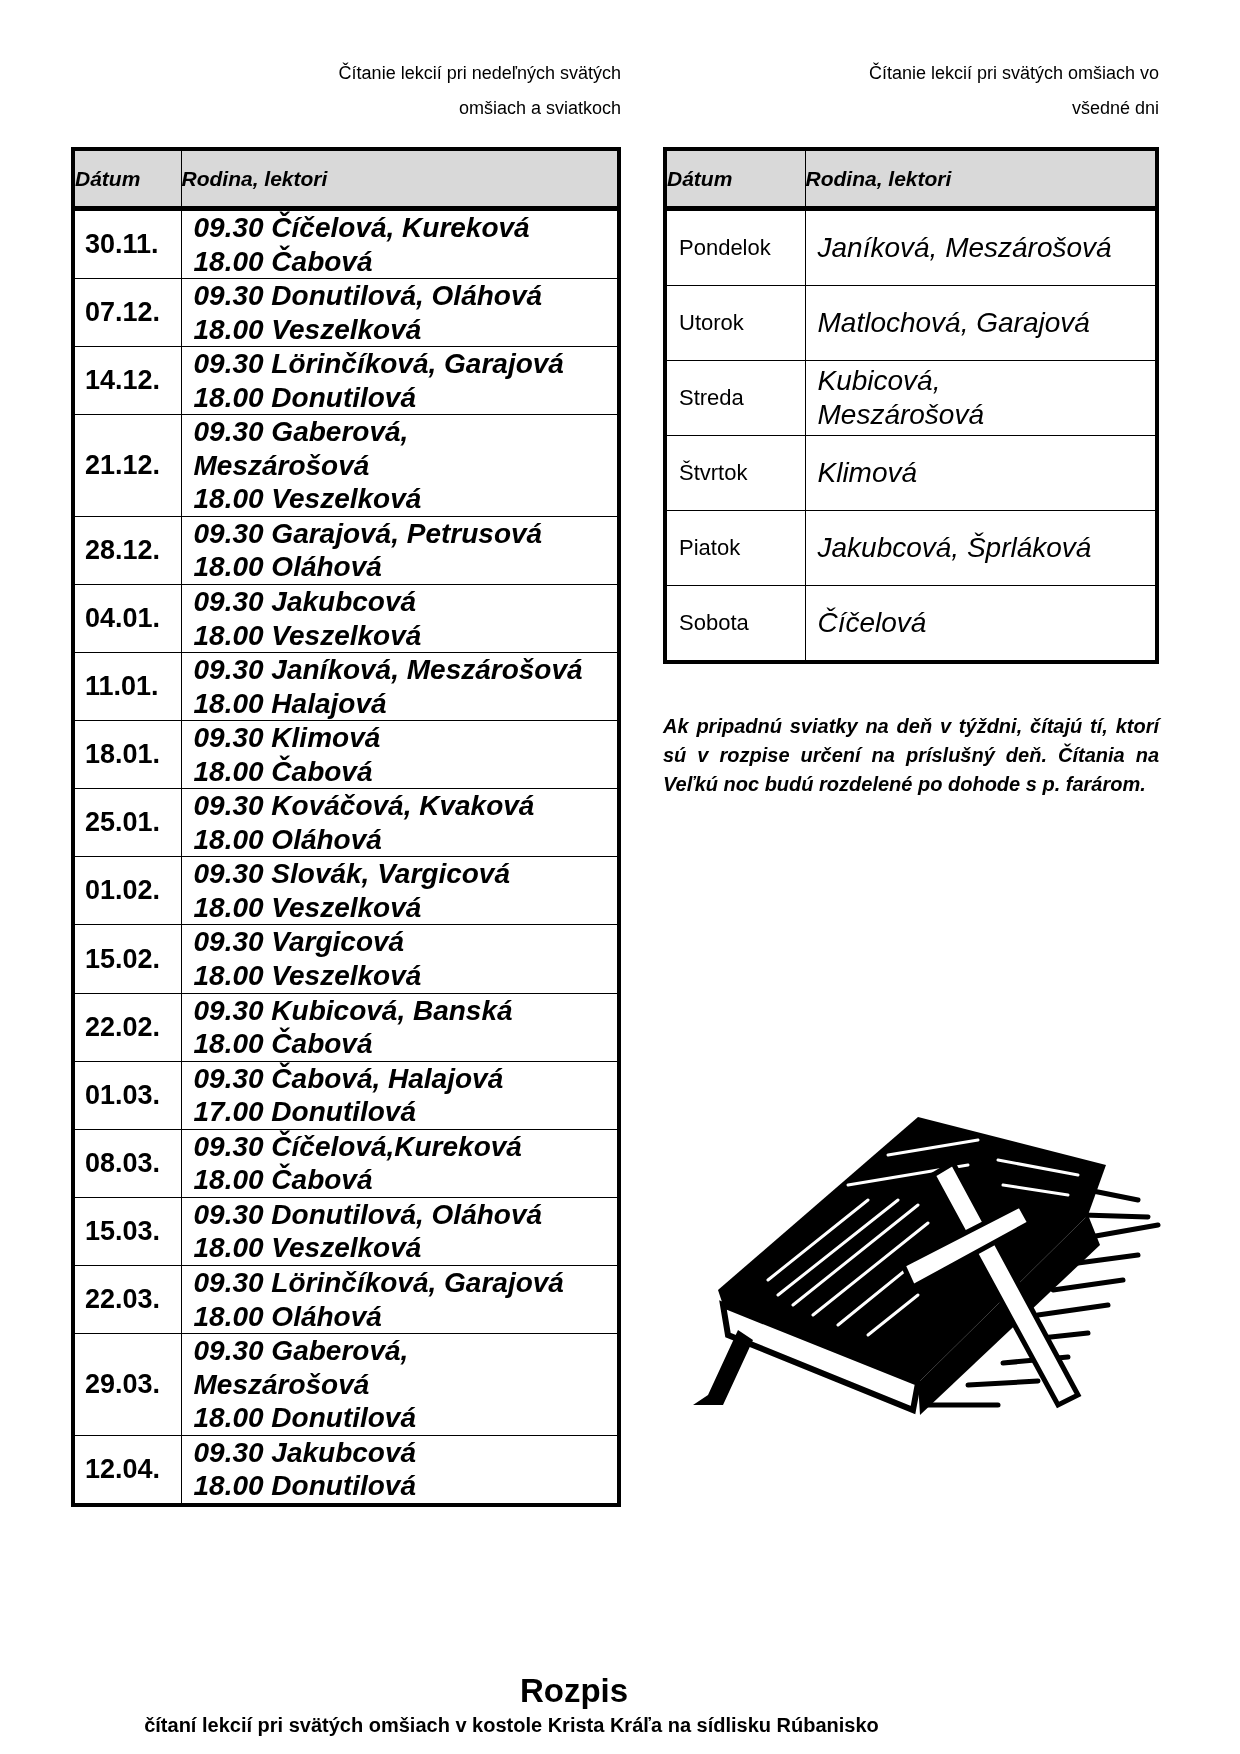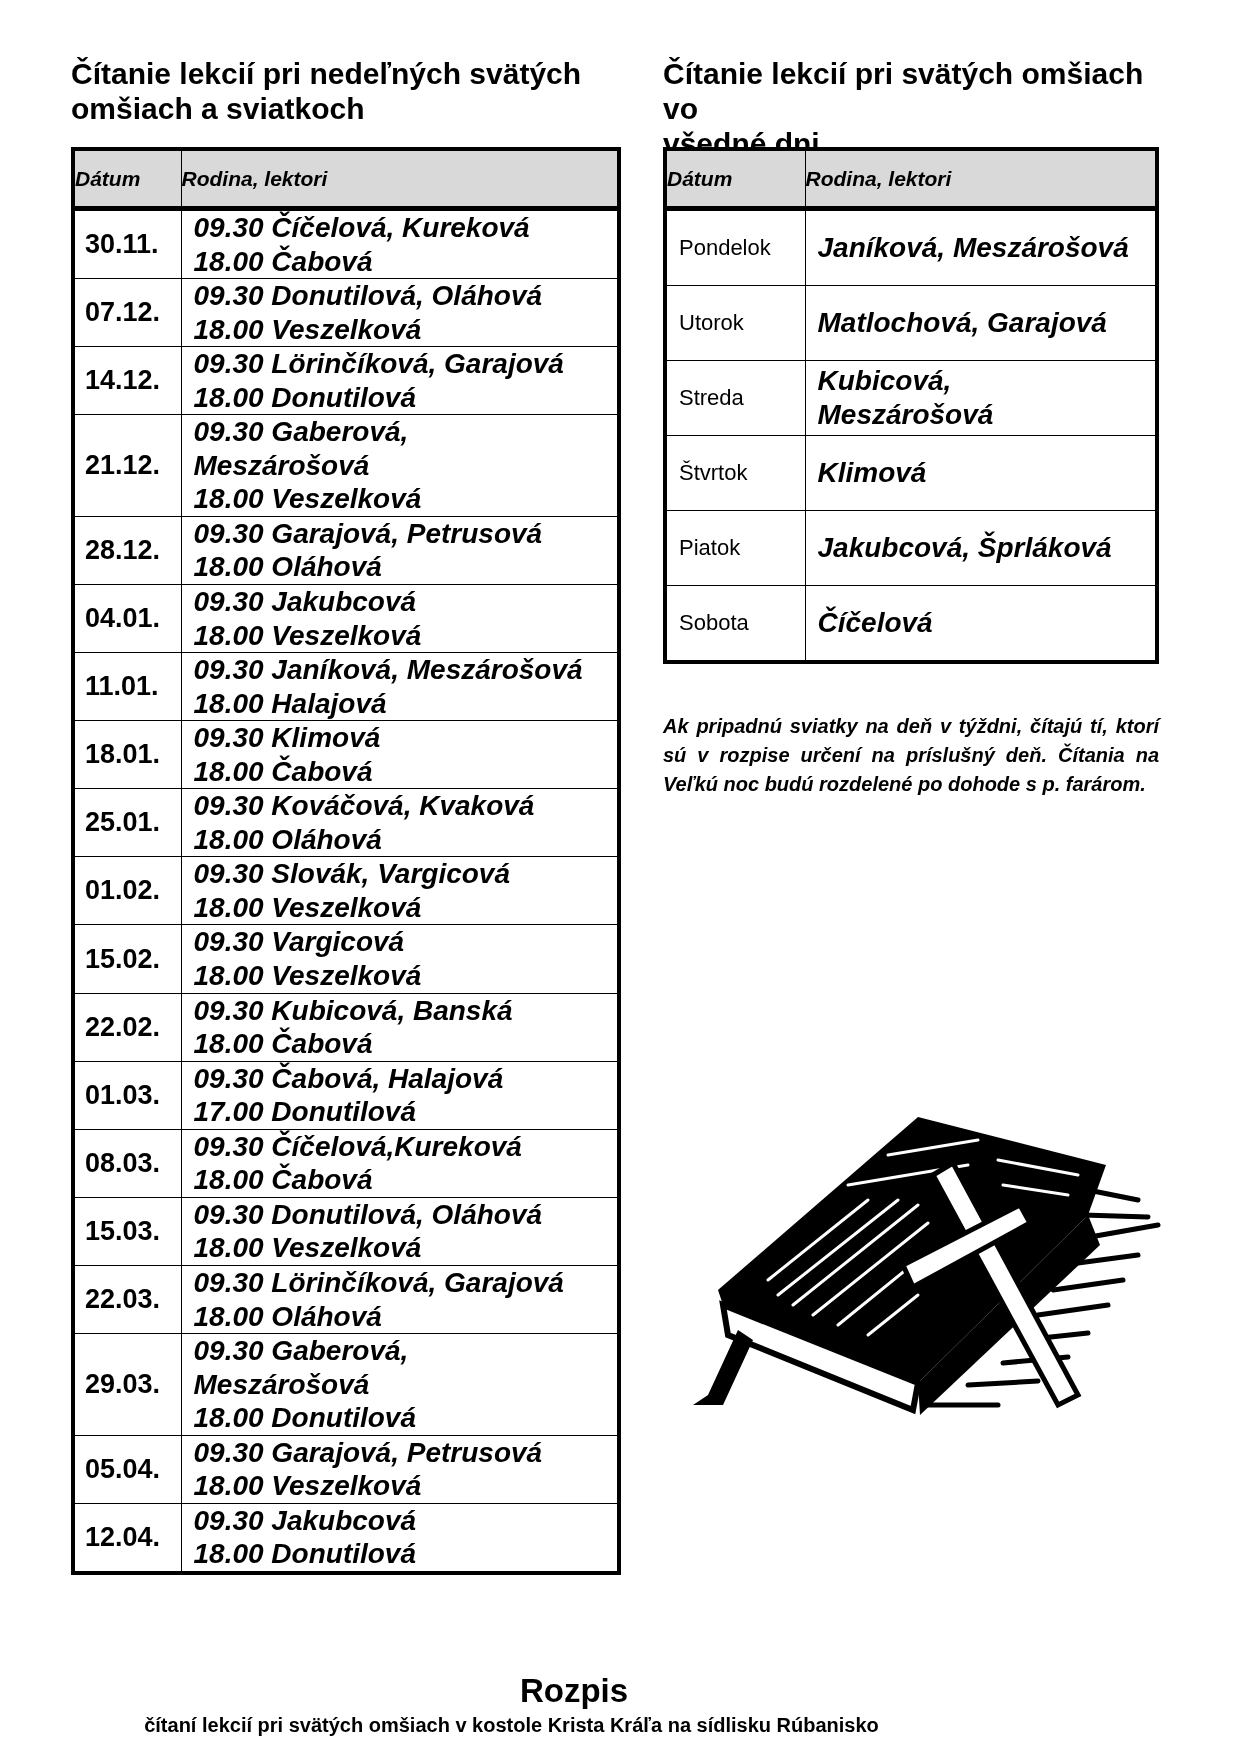--- a/index.html
+++ b/index.html
@@ -1,37 +1,37 @@
 <!DOCTYPE html>
 <html><head>
 <meta charset="utf-8">
 <style>
   html, body { margin: 0; padding: 0; background: #ffffff; }
   body { width: 1240px; height: 1754px; position: relative; overflow: hidden;
          font-family: "Liberation Sans", sans-serif; color: #000; }
-  .title { position: absolute; text-align: left; font-weight: bold; font-size: 30px; line-height: 35px; }
+  .title { position: absolute; text-align: right; font-weight: normal; font-size: 18px; line-height: 35px; }
   #title-left { left: 71px; width: 550px; top: 56px; }
   #title-right { left: 663px; width: 496px; top: 56px; }
 
   table { position: absolute; border-collapse: collapse; table-layout: fixed; }
   #table-left { left: 71px; top: 147px; width: 550px; border: 4px solid #000; }
   #table-right { left: 663px; top: 147px; width: 496px; border: 4px solid #000; }
   th { background: #d9d9d9; font-style: italic; font-weight: bold; font-size: 21px; height: 55px;
        border-bottom: 5px solid #000; border-right: 1px solid #000; text-align: left; padding: 0; }
   td { border-bottom: 1px solid #000; border-right: 1px solid #000; padding: 0; vertical-align: middle; }
   tr:last-child td { border-bottom: none; }
   th:last-child, td:last-child { border-right: none; }
   #table-left col.c1 { width: 108px; }
   #table-right col.c1 { width: 140px; }
 
   .date-cell { font-weight: bold; font-size: 27px; padding-left: 10px; }
   .readers-cell { font-weight: bold; font-style: italic; font-size: 28px; line-height: 33.55px; padding-left: 12px; }
   .readers-cell div { white-space: nowrap; }
   .day-cell { font-size: 22px; padding-left: 12px; height: 74px; }
-  .weekday-readers { font-weight: bold; font-style: italic; font-size: 28px; line-height: 34px; padding-left: 12px; }
+  .weekday-readers { font-weight: normal; font-style: italic; font-size: 28px; line-height: 34px; padding-left: 12px; }
 
   #note { position: absolute; left: 663px; top: 712px; width: 496px; font-weight: bold; font-style: italic;
           font-size: 20px; line-height: 29px; text-align: justify; }
   #illustration { position: absolute; left: 668px; top: 1105px; width: 510px; height: 335px; }
 
   #footer-title { position: absolute; left: 0; width: 1148px; top: 1672px; text-align: center;
                   font-weight: bold; font-size: 33px; }
   #footer-subtitle { position: absolute; left: 0; width: 1023px; top: 1714px; text-align: center;
                      font-weight: bold; font-size: 20px; }
 </style>
@@ -172,27 +172,20 @@
           <div>09.30 Lörinčíková, Garajová</div>
           <div>18.00 Oláhová</div>
         </td>
       </tr>
       <tr>
         <td class="date-cell">29.03.</td>
         <td class="readers-cell">
           <div>09.30 Gaberová,</div>
           <div>Meszárošová</div>
           <div>18.00 Donutilová</div>
-        </td>
-      </tr>
-      <tr>
-        <td class="date-cell">05.04.</td>
-        <td class="readers-cell">
-          <div>09.30 Garajová, Petrusová</div>
-          <div>18.00 Veszelková</div>
         </td>
       </tr>
       <tr>
         <td class="date-cell">12.04.</td>
         <td class="readers-cell">
           <div>09.30 Jakubcová</div>
           <div>18.00 Donutilová</div>
         </td>
       </tr>
     </tbody>

